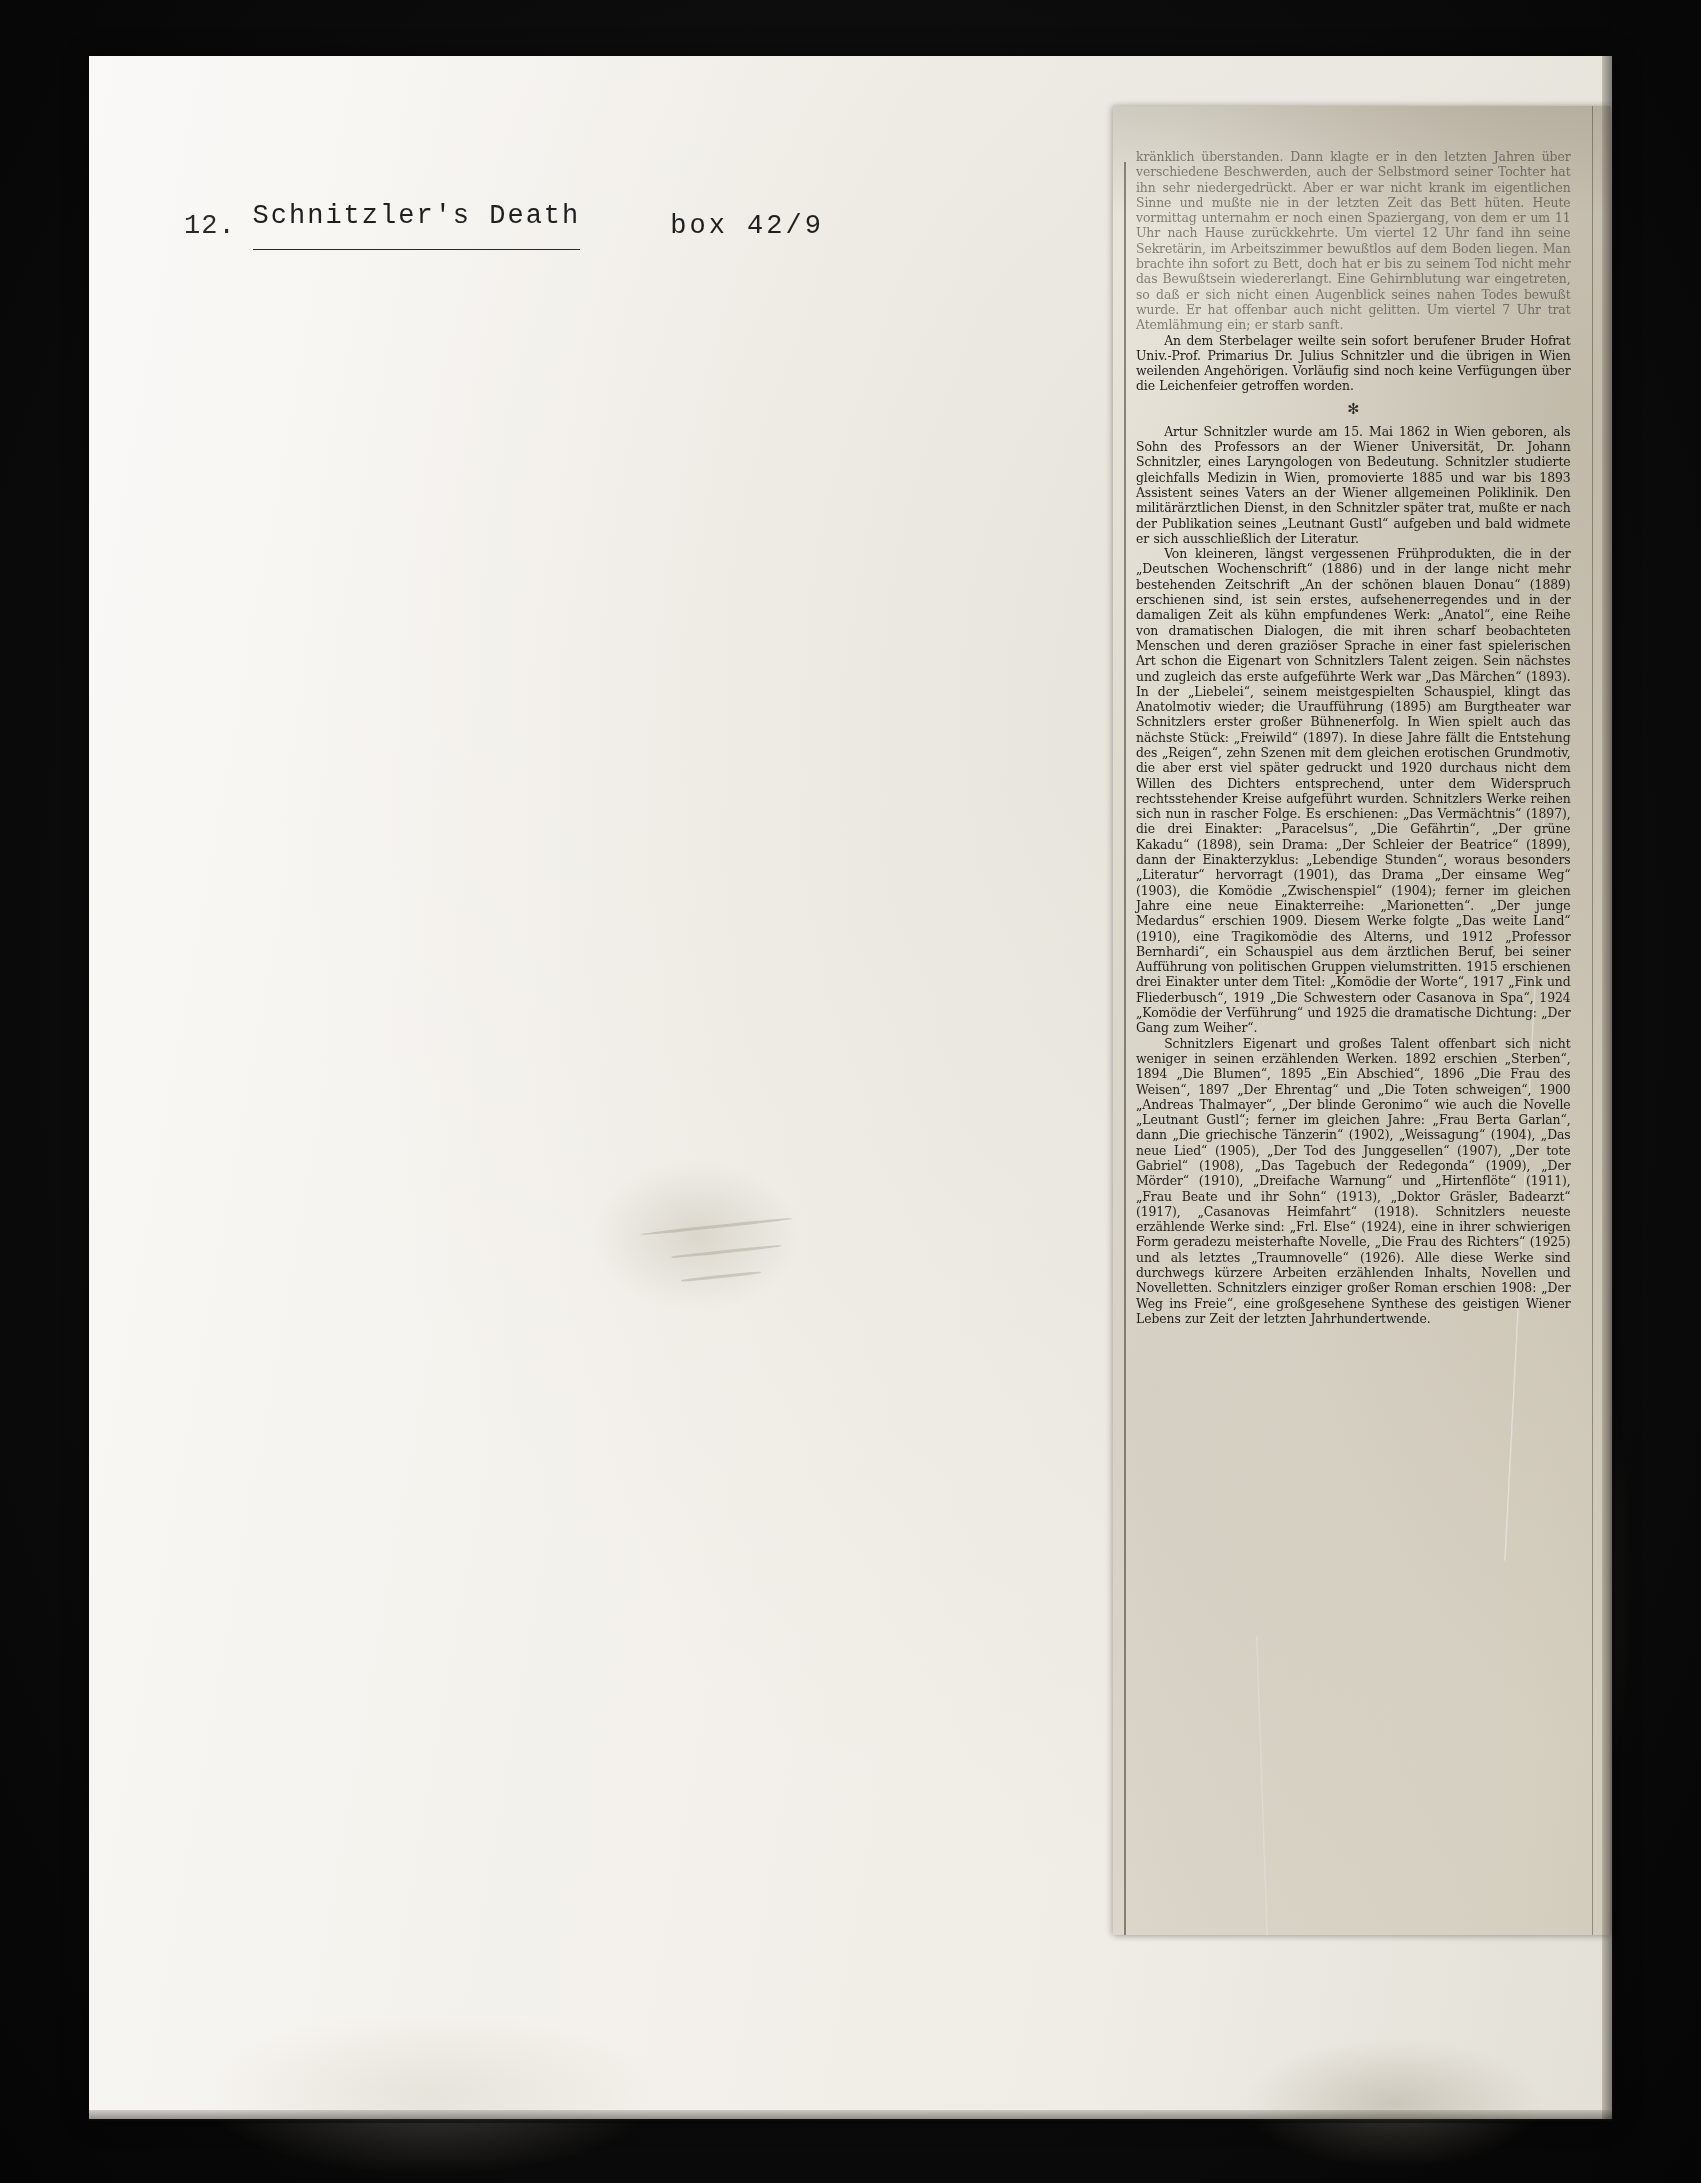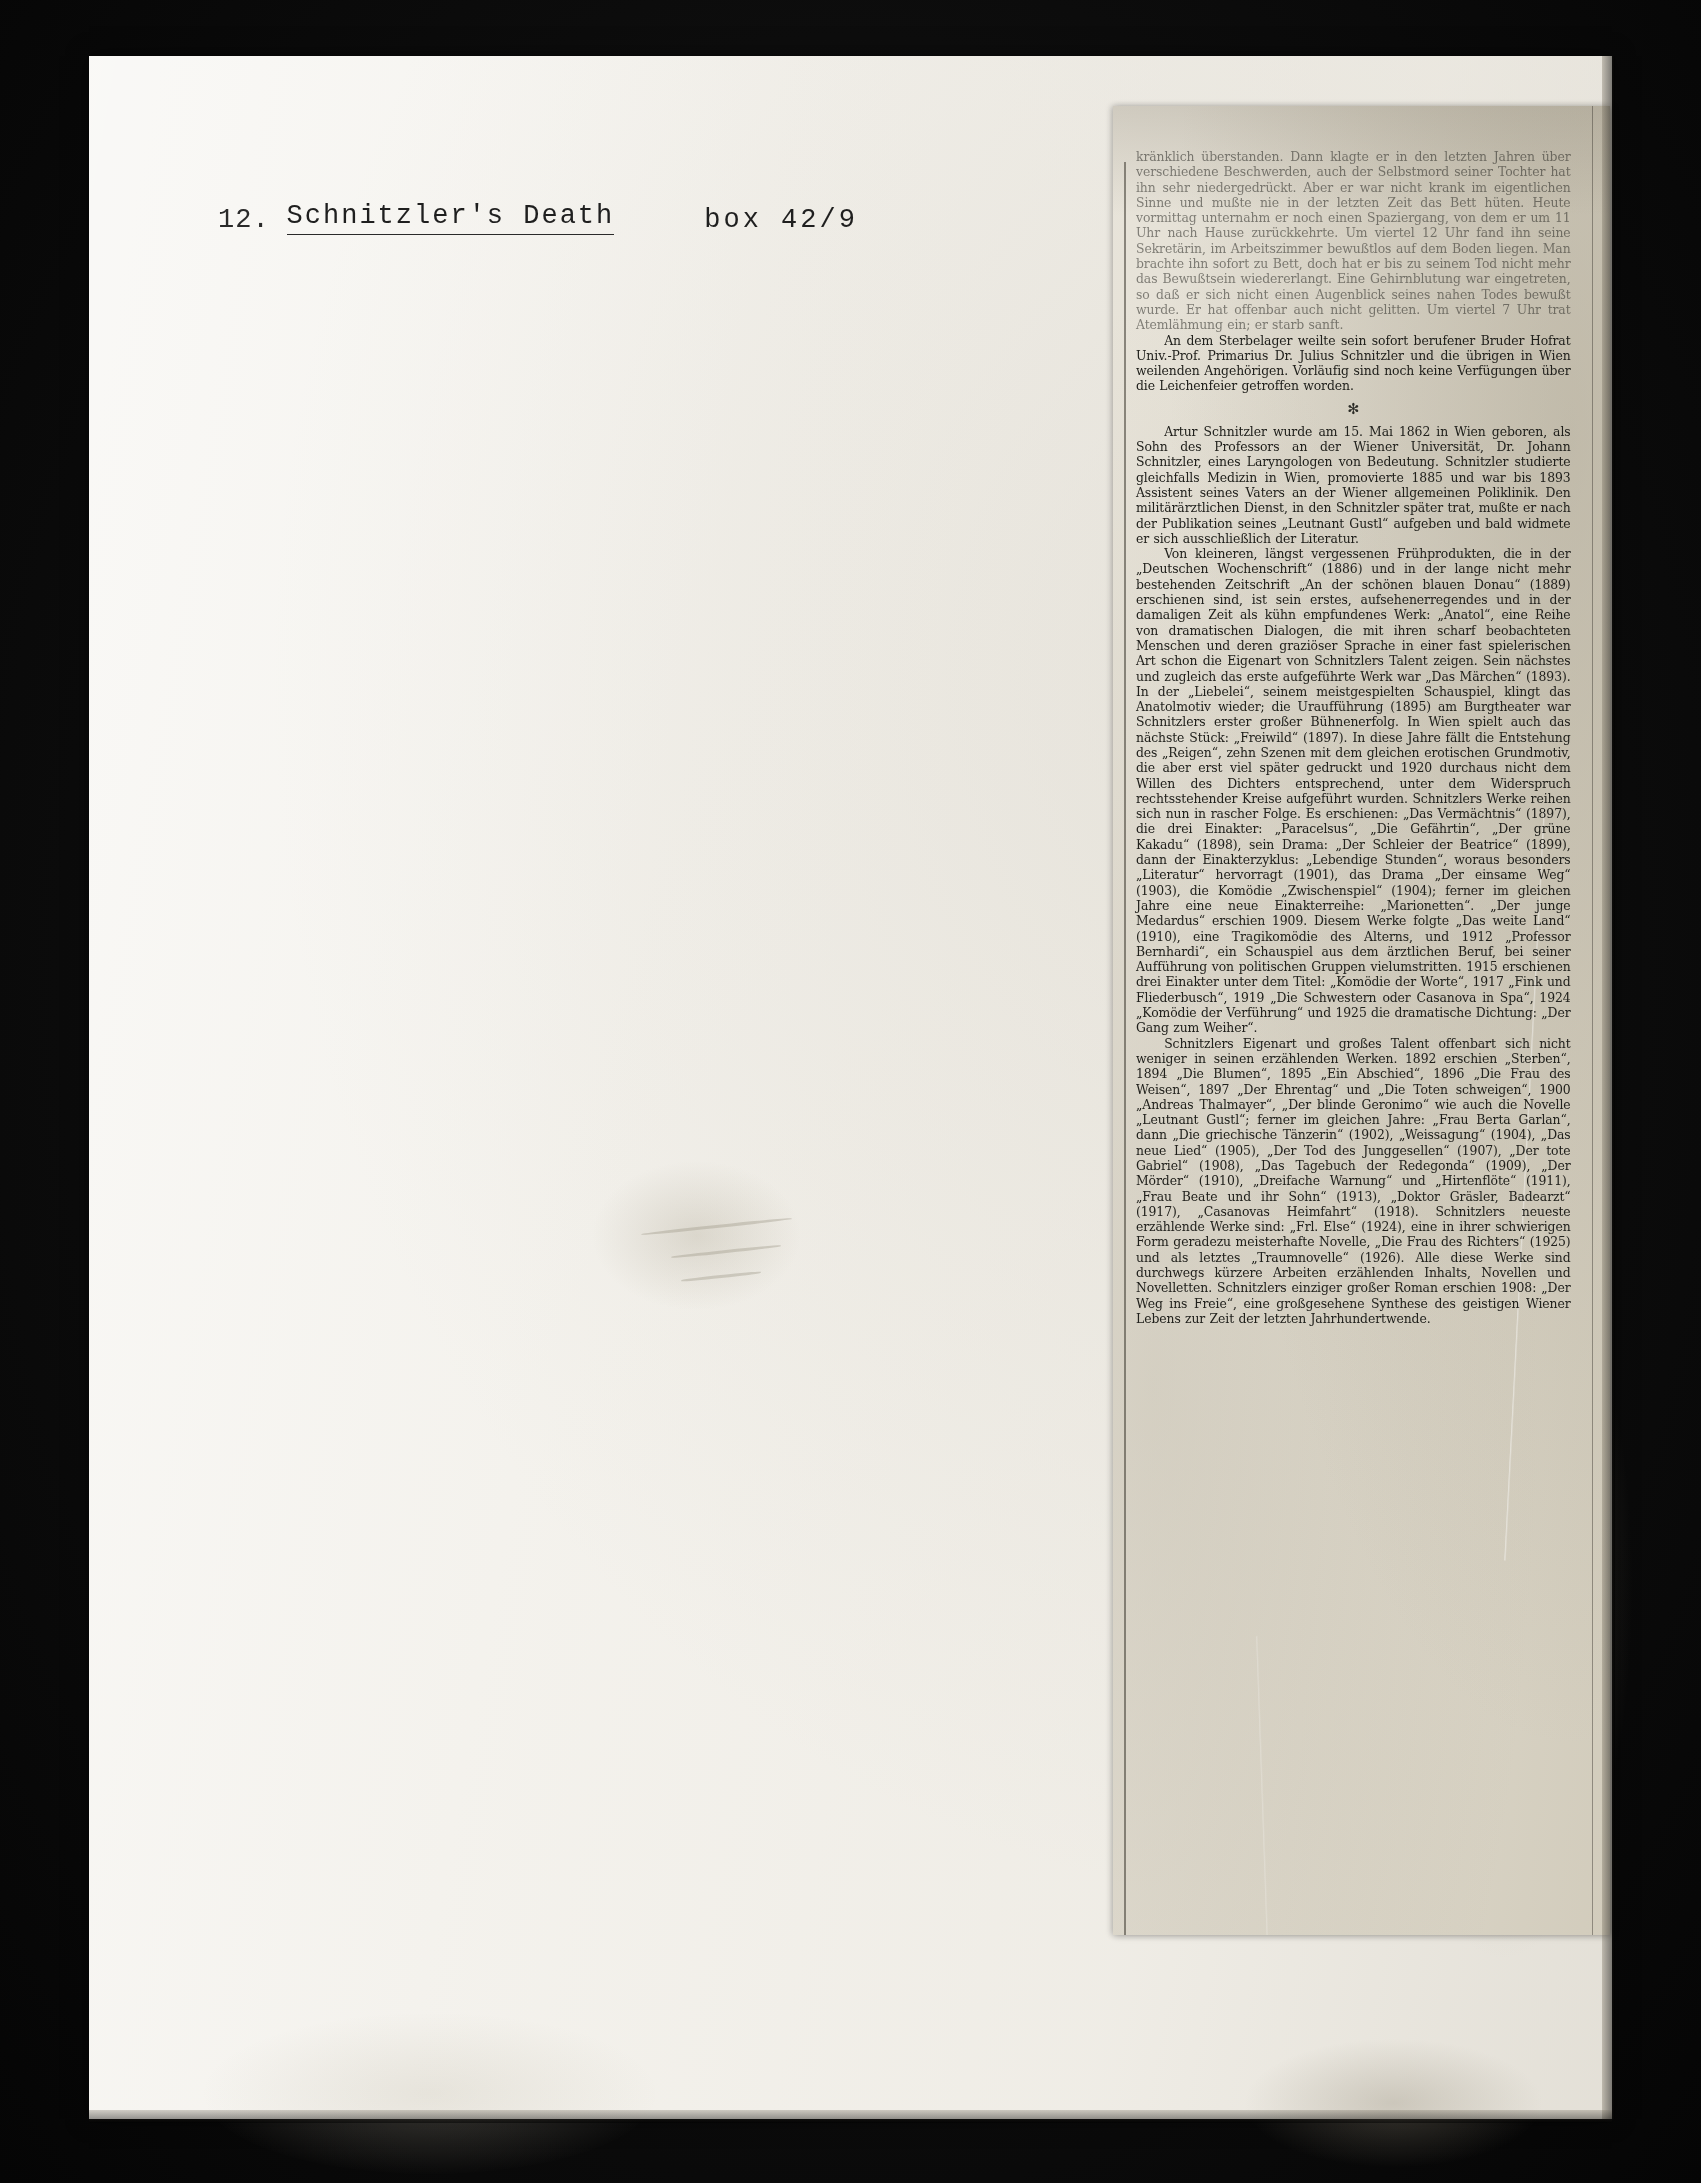--- a/index.html
+++ b/index.html
@@ -65,37 +65,36 @@
   .s2 { left: 582px; top: 1194px; width: 110px; height: 2.5px; }
   .s3 { left: 592px; top: 1219px; width: 80px; height: 2.5px; }
 
   
   .heading {
     position: absolute;
     left: 95px;
     top: 145px;
     width: 883px;
     display: flex;
-    align-items: flex-end;
-    margin-left: 34px;
+    align-items: center;
   }
   .heading .num {
     font-family: "Liberation Mono", monospace;
     font-size: 27px;
     color: #2a2a2a;
     letter-spacing: 1px;
   }
   .heading .title {
     font-family: "Liberation Mono", monospace;
     font-size: 27px;
     color: #1f1f1f;
     letter-spacing: 2px;
     margin-left: 17px;
     border-bottom: 1.5px solid #2a2a2a;
-    padding-bottom: 3px;
+    padding-bottom: 18px;
   }
   .heading .box {
     font-family: "Liberation Mono", monospace;
     font-size: 27px;
     color: #1f1f1f;
     letter-spacing: 3px;
     margin-left: 90px;
   }
 
   

